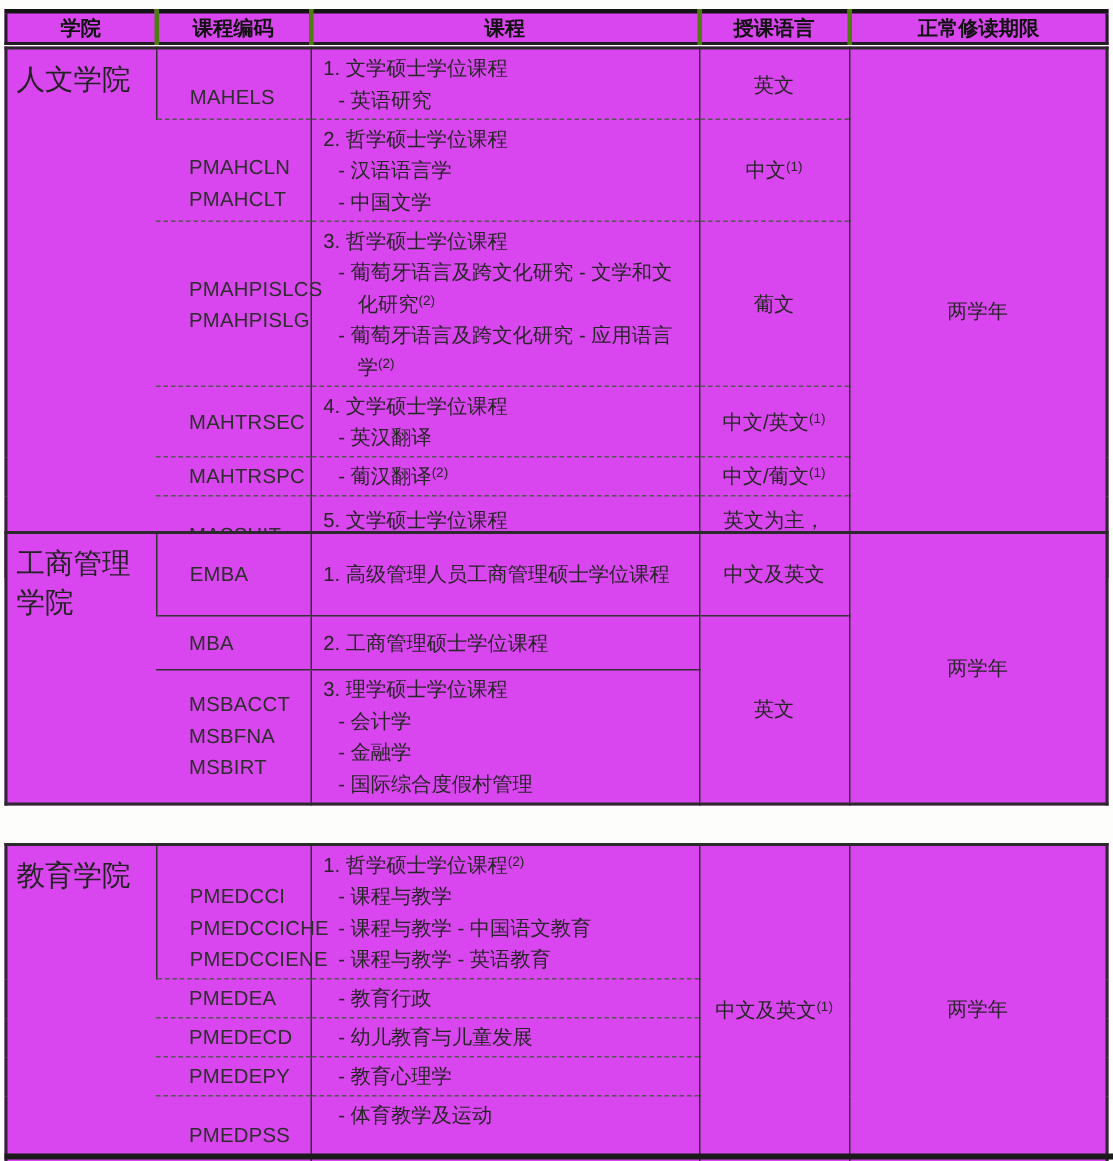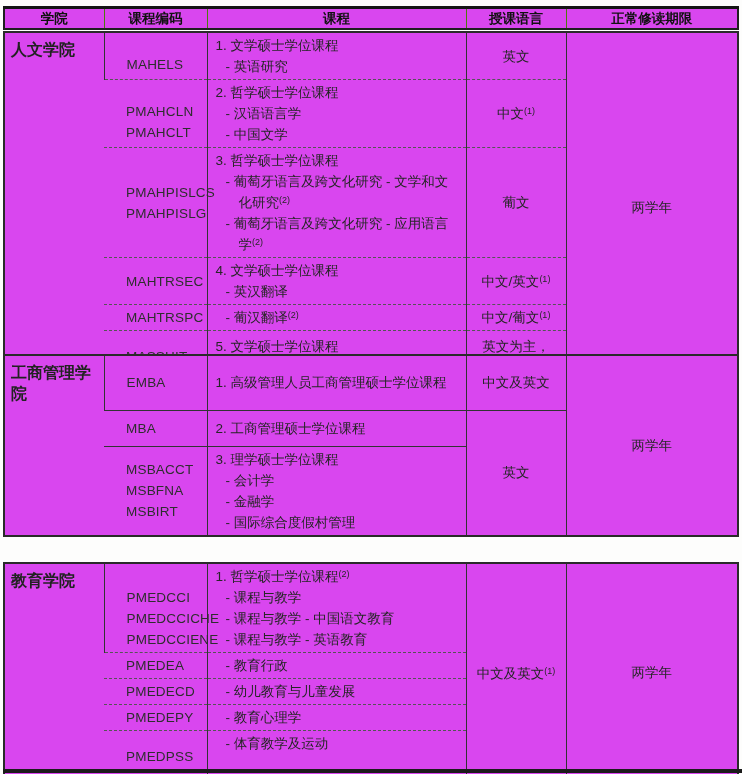--- a/index.html
+++ b/index.html
@@ -6,41 +6,41 @@
   body{
     width:742px;height:774px;background:#fdfdfc;
     font-family:"Liberation Sans","DejaVu Sans",sans-serif;
     color:#262626;
   }
   .page{position:relative;width:742px;height:774px;overflow:hidden;}
   table{border-collapse:collapse;table-layout:fixed;width:736px;background:#d946ef;}
   .abs{position:absolute;left:3px;}
   #t-header{top:6px;border:2px solid #1f1f1f;border-top:3px solid #141414;}
   #t-header th{
-    border-left:1px solid #4d7c0f;height:19px;font-size:13.5px;font-weight:bold;
+    border-left:3px solid #4d7c0f;height:19px;font-size:13.5px;font-weight:bold;
     text-align:center;color:#111;padding:0;
   }
   #t-header th:first-child{border-left:none;}
   #t-s1{top:31px;}  #t-s2{top:354px;}  #t-s3{top:562px;}
   .sec{border:2px solid #2a2a2a;}
   .sec td{border-left:1px solid #333;padding:0 4px;vertical-align:middle;font-size:13.5px;}
   .sec td:first-child{border-left:none;}
   #t-s1 tr+tr td,#t-s3 tr+tr td{border-top:1px dashed #555;}
   #t-s2 tr+tr td{border-top:1px solid #333;}
   
   #t-s1 tr:nth-child(1){height:45px;} #t-s1 tr:nth-child(2){height:62px;}
   #t-s1 tr:nth-child(3){height:107px;} #t-s1 tr:nth-child(4){height:43px;}
   #t-s1 tr:nth-child(5){height:22px;} #t-s1 tr:nth-child(6){height:53px;}
   #t-s2 tr:nth-child(1){height:55px;} #t-s2 tr:nth-child(2){height:36px;}
   #t-s2 tr:nth-child(3){height:90px;}
   #t-s3 tr:nth-child(1){height:86px;} #t-s3 tr:nth-child(2){height:21px;}
   #t-s3 tr:nth-child(3){height:21px;} #t-s3 tr:nth-child(4){height:21px;}
   #t-s3 tr:nth-child(5){height:53px;}
   
-  td.college{vertical-align:top;padding:7px 4px 0 6px;font-size:16px;color:#222;font-weight:bold;}
+  td.college{vertical-align:top;padding:7px 4px 0 6px;font-size:19px;color:#222;}
   td.duration{text-align:center;vertical-align:middle;}
   td.lang{text-align:center;vertical-align:middle;line-height:21px;}
   td.code{padding-left:22px;line-height:21px;letter-spacing:.2px;color:#2e2e2e;}
   td.vb{vertical-align:bottom;padding-bottom:4px;}
   td.vb2{vertical-align:bottom;padding-bottom:2px;margin-top:20px;}
   td.vt{vertical-align:top;padding-top:3px;}
   td.course{padding:2px 8px 2px 4px;}
   .line{line-height:21px;font-size:13.5px;}
   .title{padding-left:20px;text-indent:-16px;}
   .bullet{padding-left:27px;text-indent:-13px;}

